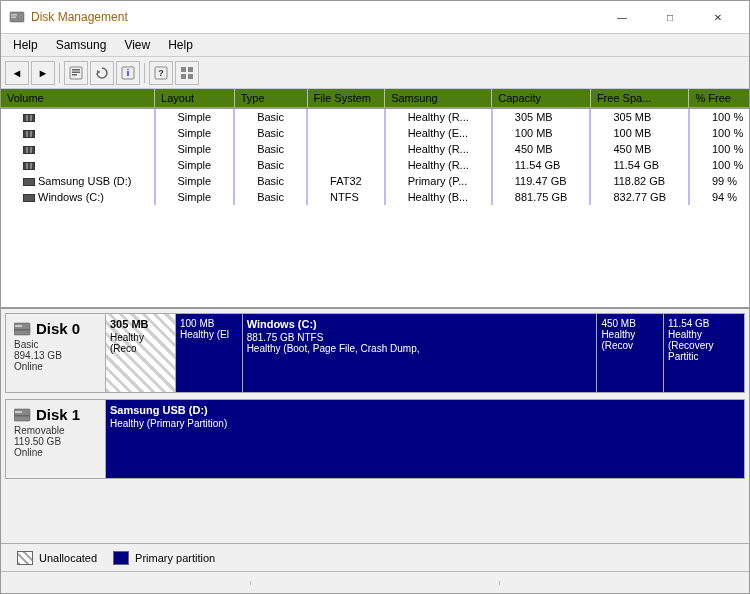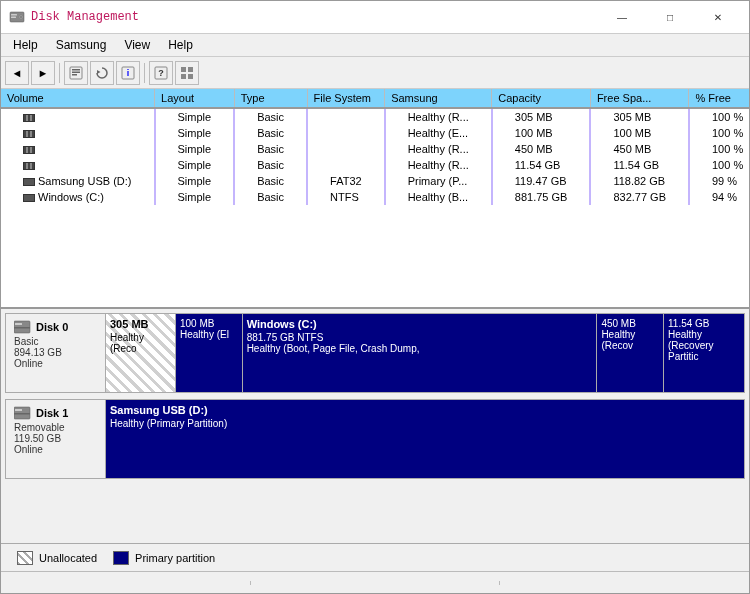--- a/index.html
+++ b/index.html
@@ -28,22 +28,21 @@
       border-bottom: 1px solid #ccc;
       min-height: 30px;
     }
     .title-bar-left {
       display: flex;
       align-items: center;
       gap: 6px;
     }
     .title-text {
       font-size: 12px;
-      color: #be185d;
-      font-family: Liberation Mono, monospace;
+      color: #a16207;
     }
     .title-controls {
       display: flex;
       gap: 2px;
     }
     .title-btn {
       width: 46px;
       height: 20px;
       border: none;
       background: transparent;
@@ -110,21 +109,21 @@
       border-bottom: 2px solid #999;
       background: #fff;
     }
 
     .list-table {
       width: 100%;
       border-collapse: collapse;
       font-size: 11px;
     }
     .list-table th {
-      background: #7dd3fc;
+      background: #4d7c0f;
       border-right: 1px solid #bbb;
       border-bottom: 2px solid #999;
       padding: 3px 6px;
       text-align: left;
       font-weight: normal;
       position: sticky;
       top: 0;
       white-space: nowrap;
     }
     .list-table td {
@@ -159,21 +158,21 @@
       font-weight: bold;
       display: flex;
       flex-direction: column;
       justify-content: flex-start;
     }
     .disk-label-name {
       display: flex;
       align-items: center;
       gap: 4px;
       font-weight: bold;
-      font-size: 11px;
+      font-size: 15px;
     }
     .disk-label-info {
       font-size: 10px;
       color: #333;
       font-weight: normal;
       margin-top: 2px;
     }
     .disk-partitions {
       display: flex;
       flex: 1;

